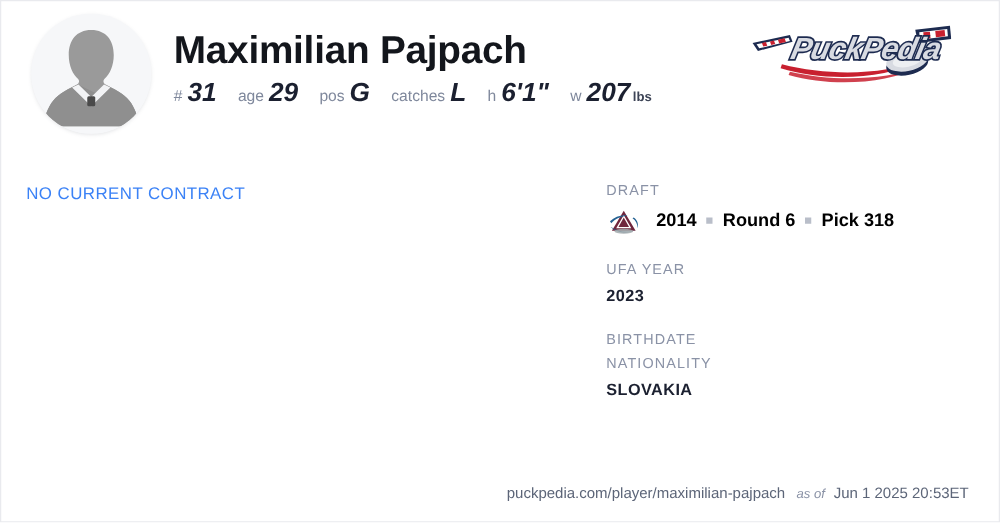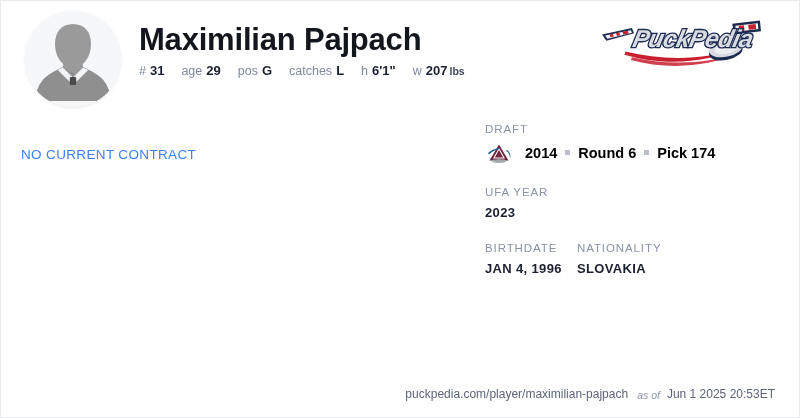--- a/index.html
+++ b/index.html
@@ -66,23 +66,24 @@
     margin-right: 17px;
   }
   .stat:last-child { margin-right: 0; }
   .stat .lbl {
     font-size: 12.5px;
     color: #7f889c;
     font-weight: normal;
     margin-right: 4px;
   }
   .stat .val {
-    font-size: 13px;
+    font-size: 21px;
     color: #1b2030;
     font-weight: bold;
+    font-style: italic;
   }
   .stat .unit {
     font-size: 10.5px;
     color: #3d4456;
     font-weight: bold;
     margin-left: 2px;
   }
 
   
   .brand {
@@ -111,21 +112,21 @@
   }
   .no-contract {
     font-size: 13.5px;
     letter-spacing: 0.35px;
     color: #3b82f6;
   }
 
   .right-col {
     position: absolute;
     left: 484px;
-    top: 122px;
+    top: 146px;
     width: 300px;
   }
   .section { margin-bottom: 22px; }
   .section:last-child { margin-bottom: 0; }
   .sec-label {
     font-size: 11.5px;
     letter-spacing: 0.9px;
     color: #8a92a6;
     margin-bottom: 7px;
   }
@@ -159,20 +160,21 @@
     width: 5px;
     height: 5px;
     background: #b9bec9;
     margin: 0 8px;
     position: relative;
     top: -1px;
   }
 
   .two-col {
     display: flex;
+    flex-direction: column;
   }
   .two-col .col-a { width: 92px; flex: none; }
   .two-col .col-b { flex: 1; }
 
   
   .footer {
     position: absolute;
     right: 24px;
     bottom: 16px;
     display: flex;
@@ -292,34 +294,33 @@
             <path d="M44 16 C50 20, 52 27, 50 33 C50 26, 47 20, 42 17 Z" fill="#236192"></path>
             <path d="M7 31 C16 40, 34 43, 47 36 C36 41, 18 39, 9 32 Z" fill="#236192"></path>
             <ellipse cx="28" cy="38" rx="15" ry="4" fill="#a2aaad" opacity="0.85"></ellipse>
           </svg>
         </span>
         <span class="draft-text">
           <span>2014</span>
           <span class="sep"></span>
           <span>Round 6</span>
           <span class="sep"></span>
-          <span>Pick 174</span>
+          <span>Pick 318</span>
         </span>
       </div>
     </div>
 
     <div class="section">
       <div class="sec-label">UFA YEAR</div>
       <div class="sec-value">2023</div>
     </div>
 
     <div class="section two-col">
       <div class="col-a">
         <div class="sec-label">BIRTHDATE</div>
-        <div class="sec-value">JAN 4, 1996</div>
       </div>
       <div class="col-b">
         <div class="sec-label">NATIONALITY</div>
         <div class="sec-value">SLOVAKIA</div>
       </div>
     </div>
 
   </div>
 
   <div class="footer">

